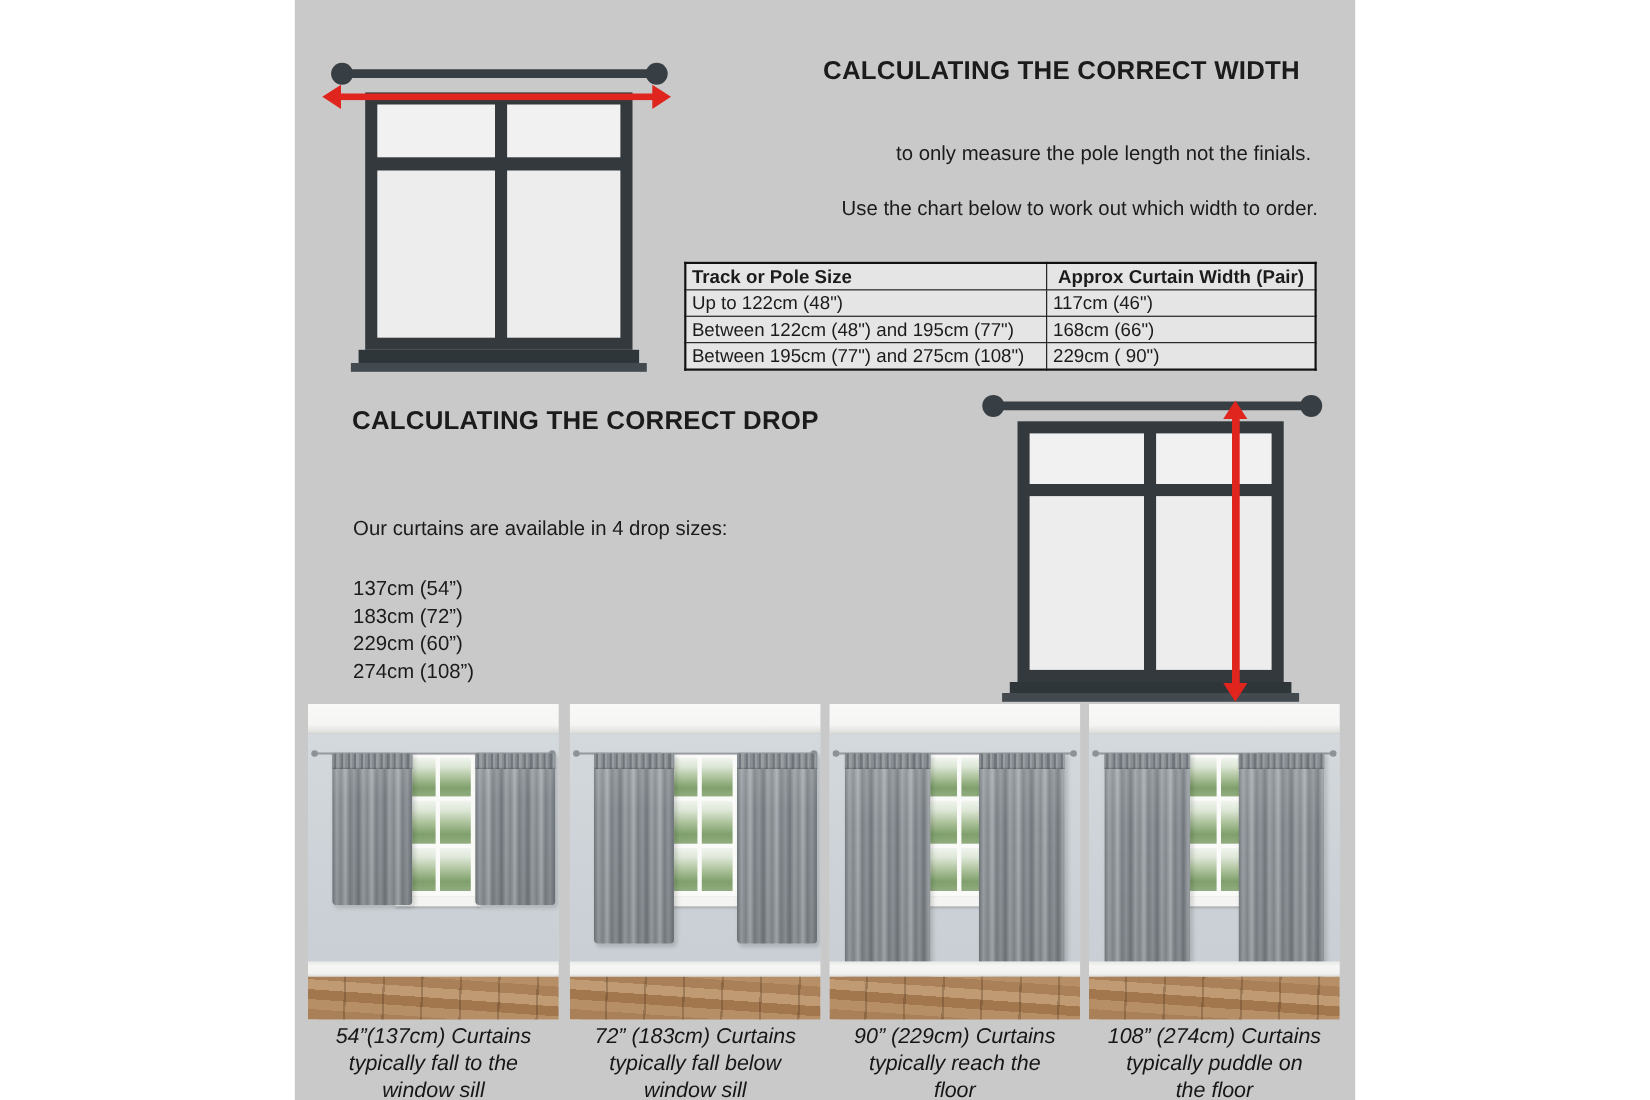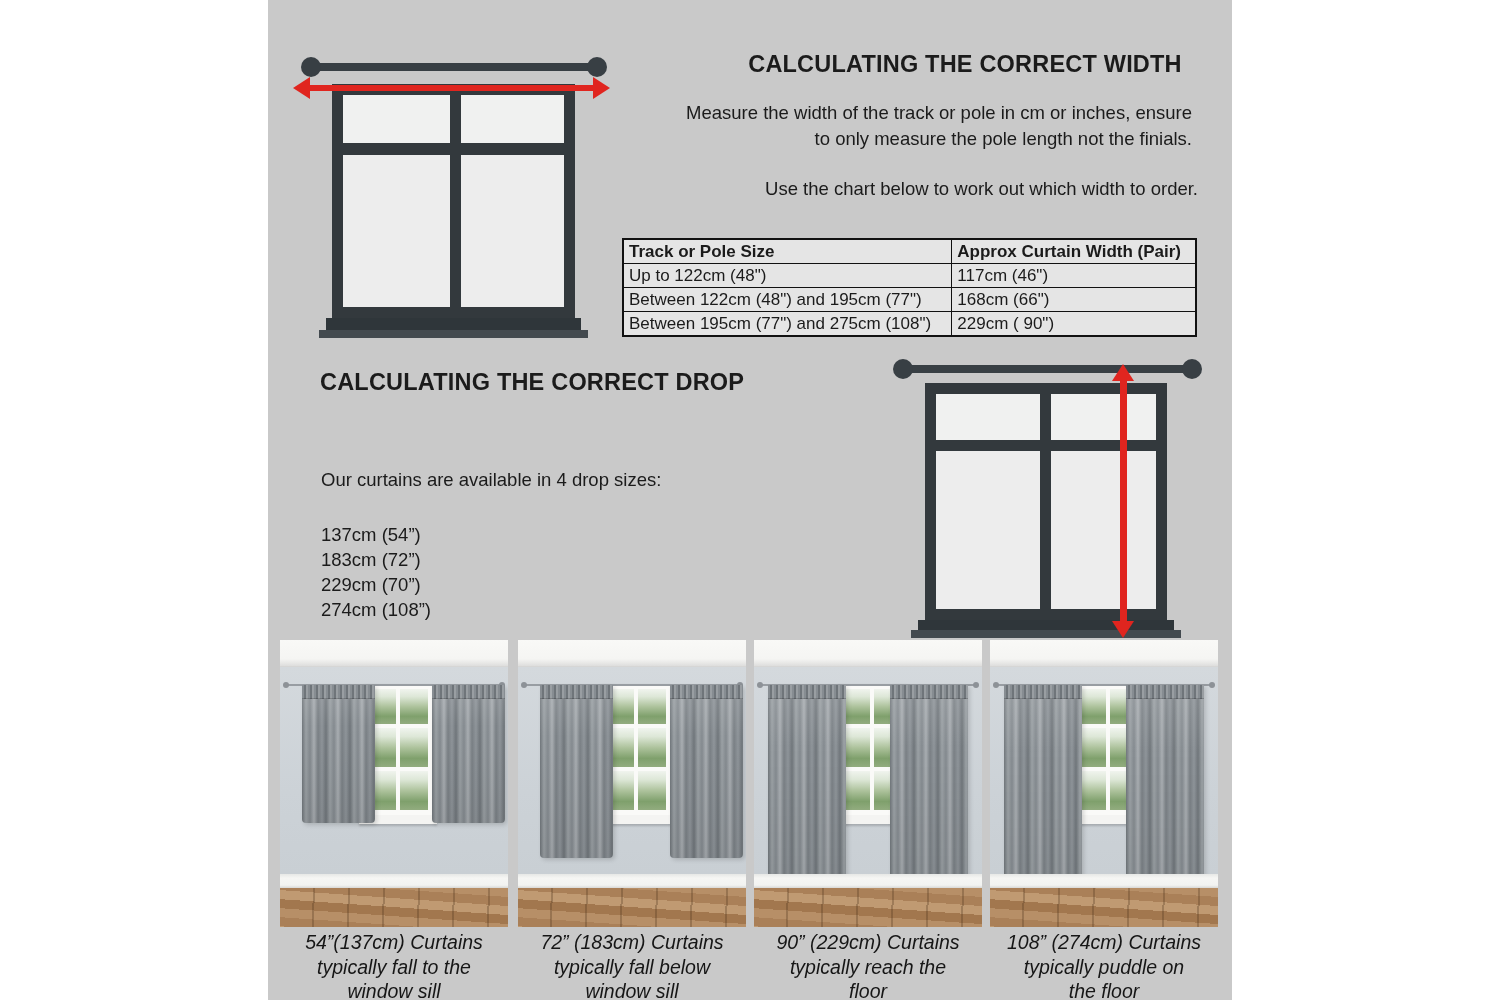--- a/index.html
+++ b/index.html
@@ -21,21 +21,21 @@
   .d-sizes-intro{left:321px;top:467px;}
   .d-sizes{left:321px;top:522px;line-height:25px;}
   .d-sizes span{display:block;}
 
   
   .size-table{position:absolute;left:622px;top:238px;width:575px;border-collapse:collapse;background:#e5e5e5;font-size:17px;}
   .size-table td,.size-table th{border:1.5px solid #111;padding:1px 5px;height:21px;text-align:left;white-space:nowrap;font-weight:normal;}
   .size-table th{font-weight:bold;}
   .size-table{border:2.5px solid #111;}
   .size-table .c1{width:333px;}
-  .size-table .c2{width:242px;}
+  .size-table .c2{width:242px;text-align:center;}
 
   
   .pole{position:absolute;height:8px;background:#383f44;border-radius:4px;}
   .finial{position:absolute;width:20px;height:20px;border-radius:50%;background:#383f44;}
   .dwin{position:absolute;background:#33393d;}
   .dwin .pane{position:absolute;background:#ededed;}
   .dwin .pane.topp{background:#f0f1f0;}
   .sill1{position:absolute;background:#2f363a;}
   .sill2{position:absolute;background:#434a4f;}
 
@@ -81,21 +81,21 @@
   .cap span{display:block;font-style:italic;}
 </style>
 </head>
 <body>
 
 <div class="canvas">
   <div class="gray-bg"></div>
 
   <div class="sec-title w-title">CALCULATING THE CORRECT WIDTH</div>
   <div class="body-txt w-intro">
-    <span>Measure the width of the track or pole in cm or inches, ensure</span><br>
+    <br>
     <span>to only measure the pole length not the finials.</span>
   </div>
   <div class="body-txt w-hint">Use the chart below to work out which width to order.</div>
 
   <table class="size-table">
     <tbody>
         <tr>
       <th class="c1">Track or Pole Size</th>
       <th class="c2">Approx Curtain Width (Pair)</th>
     </tr>
@@ -129,21 +129,21 @@
     <div class="r-shaft" style="left:305px;top:85px;width:290px;height:6px;"></div>
     <div class="tri left" style="left:293px;top:77px;"></div>
     <div class="tri right" style="left:593px;top:77px;"></div>
   </div>
 
   <div class="sec-title d-title">CALCULATING THE CORRECT DROP</div>
   <div class="body-txt d-sizes-intro">Our curtains are available in 4 drop sizes:</div>
   <div class="body-txt d-sizes">
     <span>137cm (54”)</span>
     <span>183cm (72”)</span>
-    <span>229cm (70”)</span>
+    <span>229cm (60”)</span>
     <span>274cm (108”)</span>
   </div>
 
   <div>
     <div class="pole" style="left:902px;top:365px;width:289px;"></div>
     <div class="finial" style="left:893px;top:359px;"></div>
     <div class="finial" style="left:1182px;top:359px;"></div>
     <div class="dwin" style="left:925px;top:383px;width:242px;height:237px;">
       <div class="pane topp" style="left:11px;top:11px;width:104px;height:46px;"></div>
       <div class="pane topp" style="left:126px;top:11px;width:105px;height:46px;"></div>

